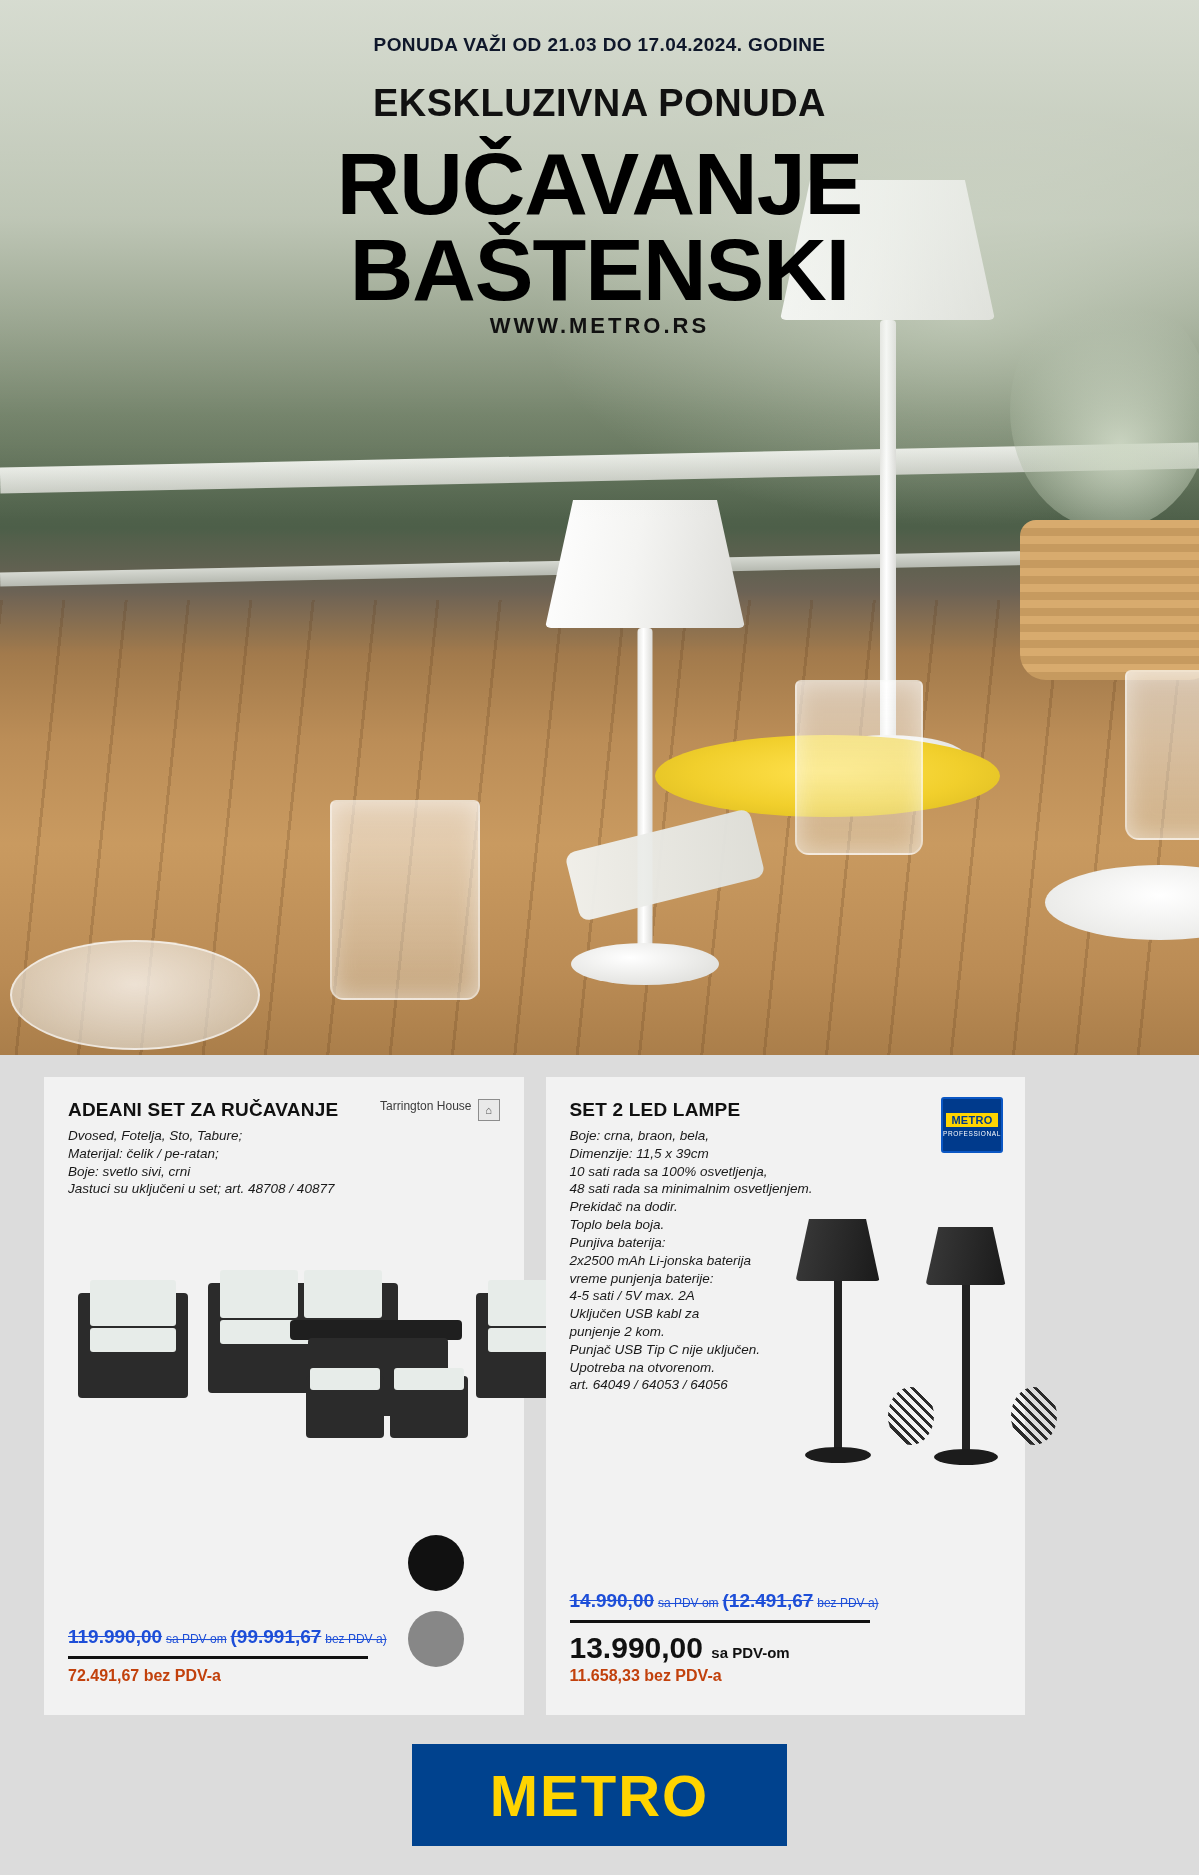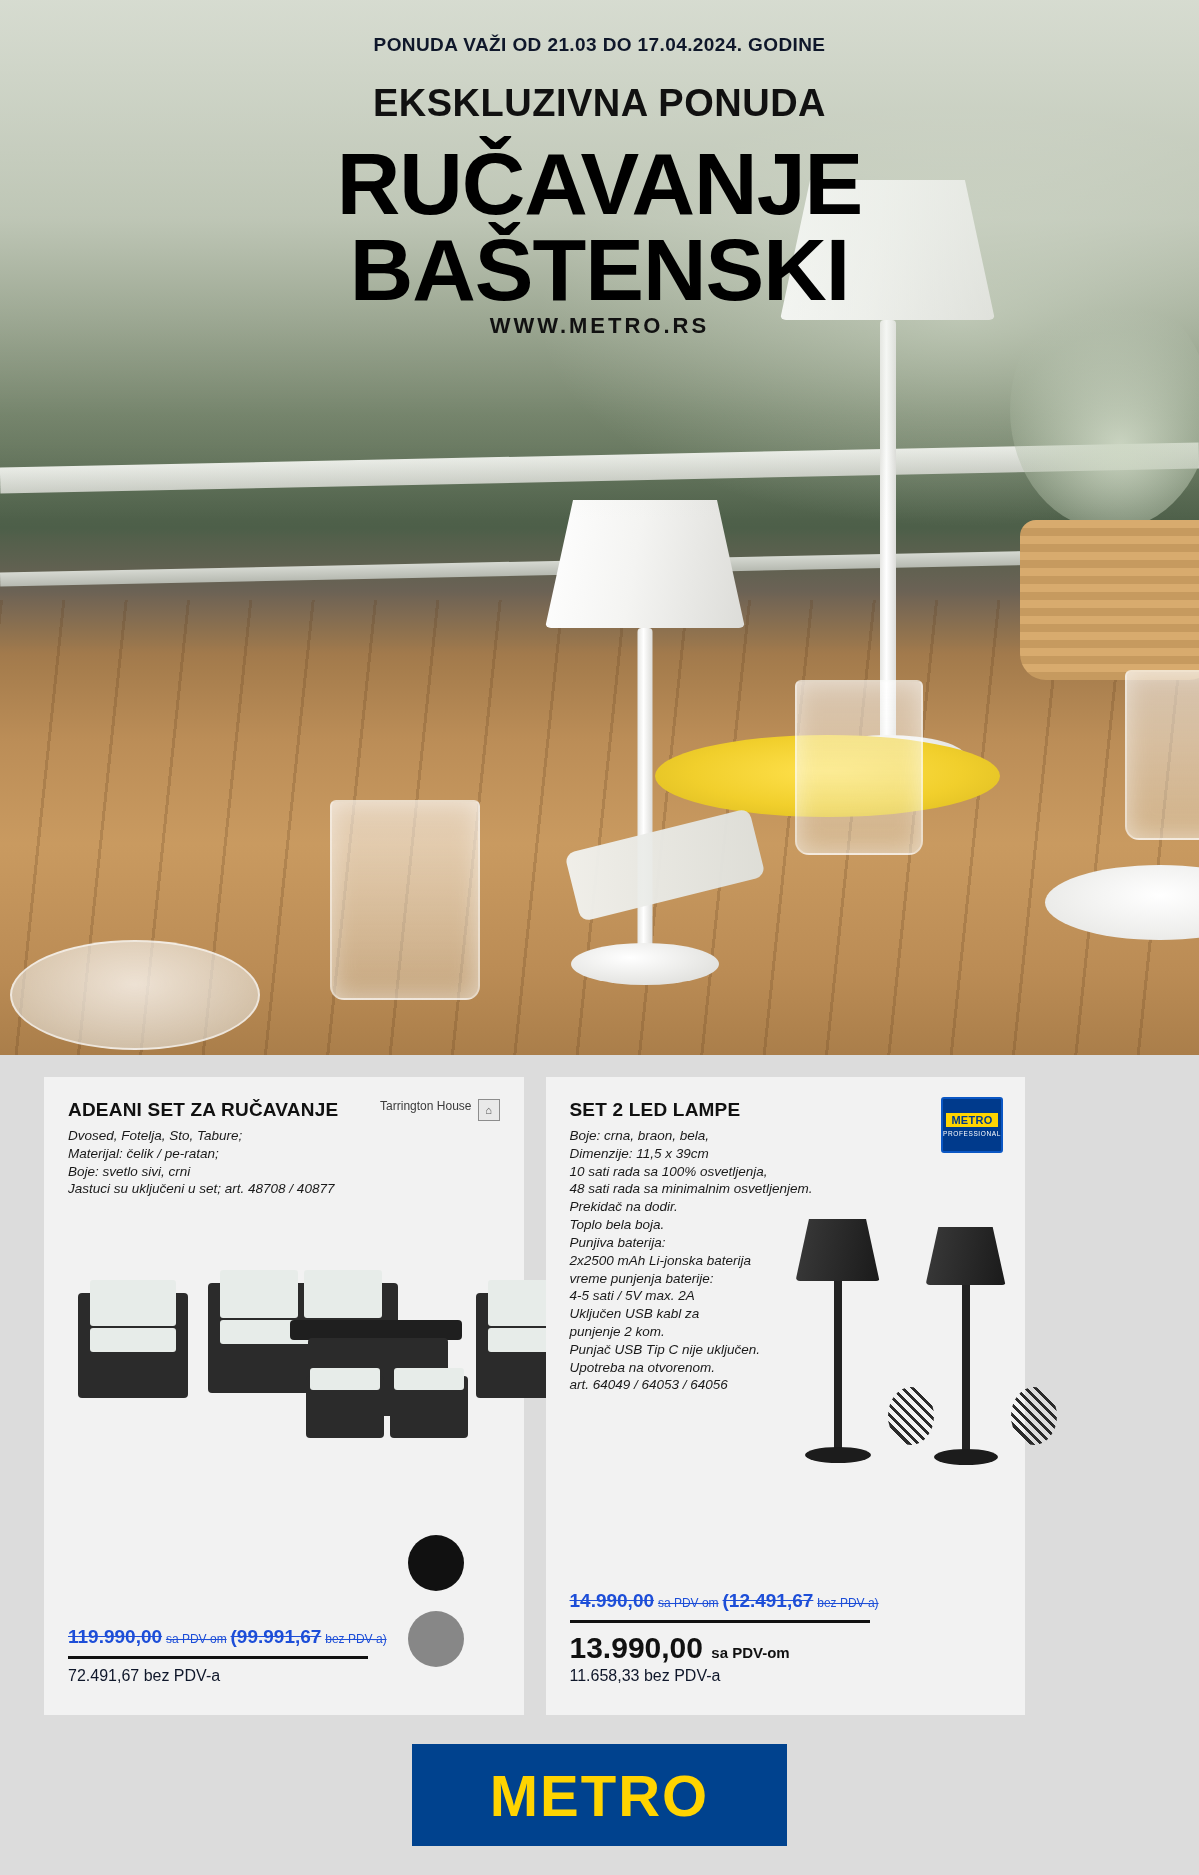--- a/index.html
+++ b/index.html
@@ -202,21 +202,21 @@
 
   .prices { position:absolute; left:24px; bottom:30px; }
   .oldline { position:relative; display:inline-block; font-size:14px; color:#1d4ed8; }
   .oldline .o1 { font-size:19px; font-weight:bold; text-decoration:line-through; }
   .oldline .o2 { font-size:12px; text-decoration:line-through; }
   .oldline .o3 { font-size:19px; font-weight:bold; text-decoration:line-through; }
   .oldline .o4 { font-size:12px; text-decoration:line-through; }
   .rule { width:300px; height:3px; background:#111; margin:8px 0 8px 0; }
   .newprice { font-size:30px; font-weight:bold; color:#111; }
   .newprice small { font-size:15px; font-weight:bold; }
-  .novat { font-size:16px; font-weight:normal; color:#0f172a; margin-top:2px; }
+  .novat { font-size:16px; font-weight:bold; color:#c2410c; margin-top:2px; }
 
   .swatches { position:absolute; right:60px; bottom:48px; }
   .sw { width:56px; height:56px; border-radius:50%; }
   .sw.black { background:#111; }
   .sw.grey { background:#878787; margin-top:20px; }
 
   
   .footer {
     position:absolute; left:0; bottom:0; width:1199px; height:160px;
     display:flex; align-items:center; justify-content:center; background:#dcdcdc;

